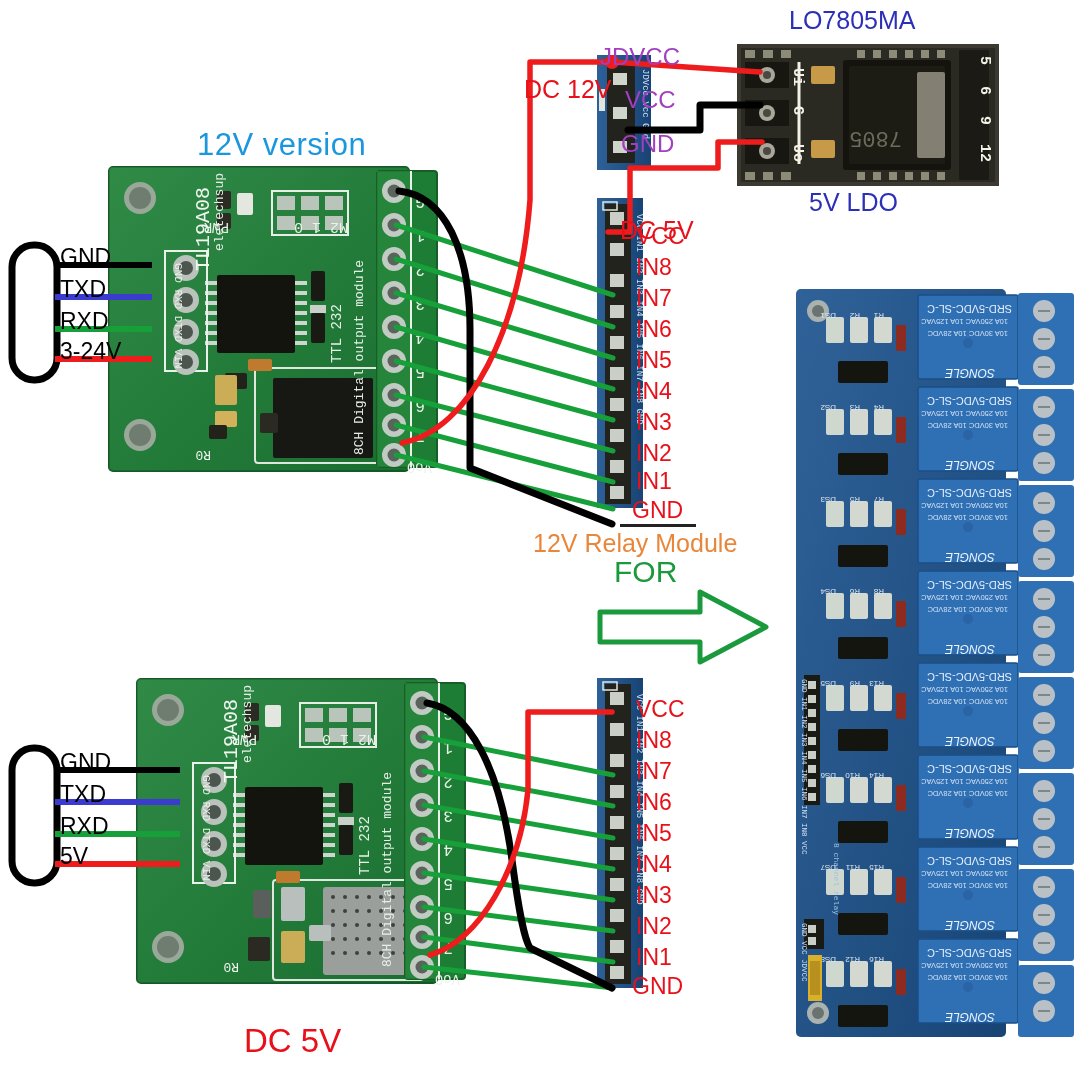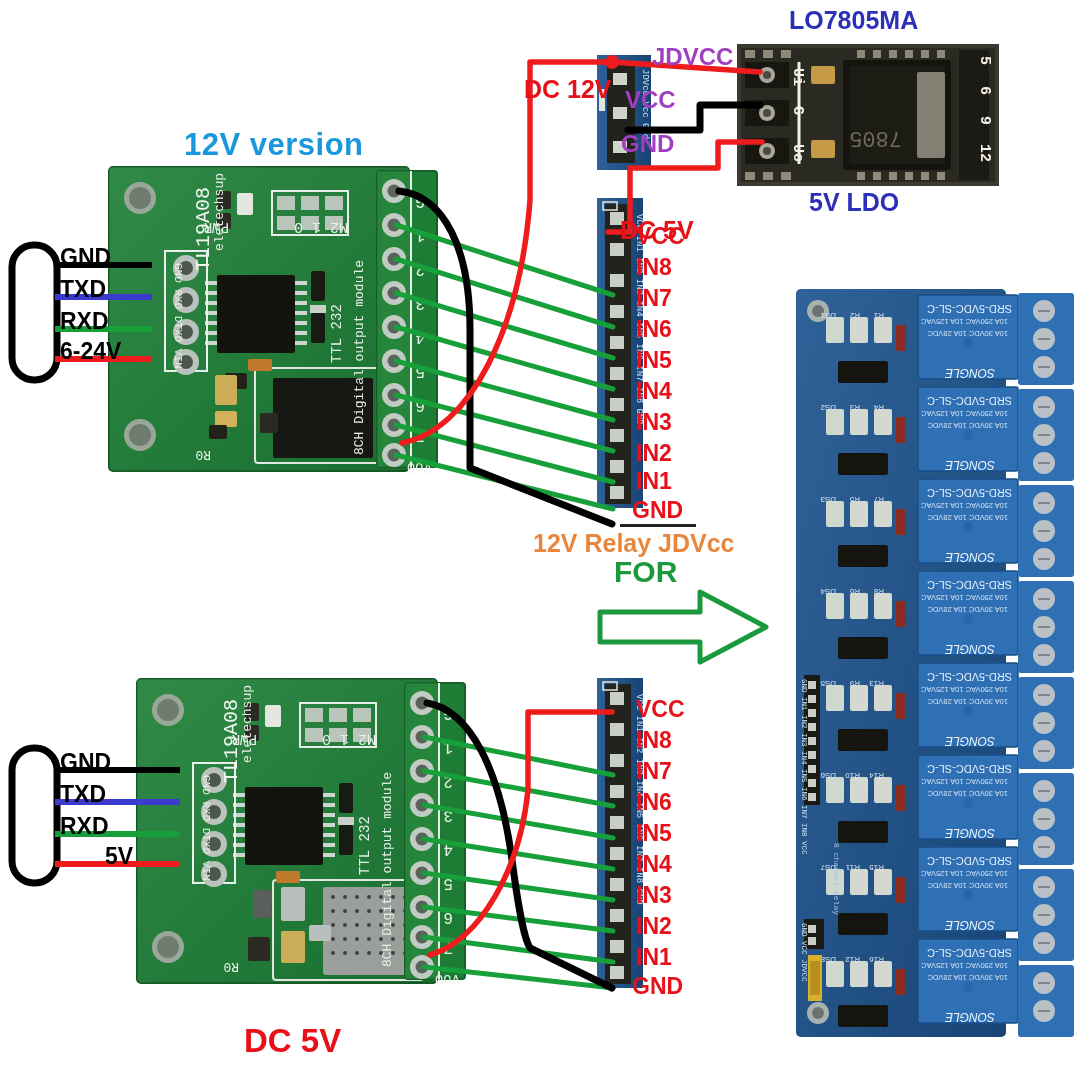--- a/index.html
+++ b/index.html
@@ -4,21 +4,21 @@
 <title>Wiring Diagram</title>
 <style>
   html,body{margin:0;padding:0;background:#fff;}
   body{width:1080px;height:1080px;position:relative;overflow:hidden;
        font-family:"Liberation Sans",sans-serif;}
   #stage{position:absolute;left:0;top:0;width:1080px;height:1080px;}
   svg.layer{position:absolute;left:0;top:0;width:1080px;height:1080px;pointer-events:none;}
   svg.layer.under{z-index:1;}
   svg.layer.over{z-index:6;}
   .board{position:absolute;z-index:3;}
-  .lbl{position:absolute;z-index:8;white-space:nowrap;font-weight:bold;line-height:1;text-align:right;}
+  .lbl{position:absolute;z-index:8;white-space:nowrap;font-weight:normal;line-height:1;text-align:right;}
   .title-blue{color:#1b97dd;font-size:31px;letter-spacing:.5px;}
   .title-red{color:#e8111a;font-size:33px;}
   .title-orange{color:#e8873b;font-size:25px;}
   .title-navy{color:#2c2fb8;font-size:25px;}
   .pin-red{color:#e8111a;font-size:23px;}
   .pin-purple{color:#a23fc0;font-size:24px;}
   .pin-black{color:#000;font-size:23px;}
   .dc-red{color:#e8111a;font-size:25px;margin-top:40px;}
   .for-green{color:#1a9a3c;font-size:30px;}
   .underline-bar{position:absolute;background:#222;height:3px;z-index:9;}
@@ -767,46 +767,46 @@
       <line x1="424" y1="967" x2="613" y2="988"></line>
     </g>
 
     <path d="M 427 703 C 470 710 500 770 512 860 C 520 920 525 940 530 948 L 612 988" stroke="#000" stroke-width="7" fill="none" stroke-linecap="round" stroke-linejoin="round"></path>
 
     <path d="M 430 955 C 480 940 520 870 528 790 L 528 712 L 612 712" stroke="#ee1c1c" stroke-width="5.5" fill="none" stroke-linecap="round" stroke-linejoin="round"></path>
 
     <path d="M 600 612 L 700 612 L 700 592 L 766 627 L 700 662 L 700 642 L 600 642 Z" fill="#ffffff" stroke="#1a9a3c" stroke-width="5" stroke-linejoin="round"></path>
   </svg>
 
-  <div class="lbl title-blue" style="left:184px;top:129px;">12V version</div>
+  <div class="lbl title-blue" style="left:197px;top:129px;">12V version</div>
 
   <div class="lbl dc-red" style="left:524px;top:37px;">DC 12V</div>
   <div class="lbl dc-red" style="left:620px;top:178px;">DC 5V</div>
   <div class="lbl title-red" style="left:244px;top:1024px;">DC 5V</div>
 
   <div class="lbl title-navy" style="left:789px;top:8px;">LO7805MA</div>
   <div class="lbl title-navy" style="left:809px;top:190px;">5V LDO</div>
 
-  <div class="lbl title-orange" style="left:533px;top:531px;">12V Relay JDVcc</div>
+  <div class="lbl title-orange" style="left:533px;top:531px;">12V Relay Module</div>
   <div class="underline-bar" style="left:620px;top:524px;width:76px;"></div>
 
 
   <div class="lbl for-green" style="left:614px;top:557px;">FOR</div>
 
   <div class="lbl pin-black" style="left:60px;top:246px;">GND</div>
   <div class="lbl pin-black" style="left:60px;top:278px;">TXD</div>
   <div class="lbl pin-black" style="left:60px;top:310px;">RXD</div>
-  <div class="lbl pin-black" style="left:60px;top:340px;">6-24V</div>
+  <div class="lbl pin-black" style="left:60px;top:340px;">3-24V</div>
 
   <div class="lbl pin-black" style="left:60px;top:751px;">GND</div>
   <div class="lbl pin-black" style="left:60px;top:783px;">TXD</div>
   <div class="lbl pin-black" style="left:60px;top:815px;">RXD</div>
-  <div class="lbl pin-black" style="left:60px;top:845px;padding-left:45px;">5V</div>
-
-  <div class="lbl pin-purple" style="left:652px;top:45px;">JDVCC</div>
+  <div class="lbl pin-black" style="left:60px;top:845px;">5V</div>
+
+  <div class="lbl pin-purple" style="left:600px;top:45px;">JDVCC</div>
   <div class="lbl pin-purple" style="left:625px;top:88px;">VCC</div>
   <div class="lbl pin-purple" style="left:621px;top:132px;">GND</div>
 
   <div class="lbl pin-red" style="left:636px;top:225px;">VCC</div>
   <div class="lbl pin-red" style="left:636px;top:256px;">IN8</div>
   <div class="lbl pin-red" style="left:636px;top:287px;">IN7</div>
   <div class="lbl pin-red" style="left:636px;top:318px;">IN6</div>
   <div class="lbl pin-red" style="left:636px;top:349px;">IN5</div>
   <div class="lbl pin-red" style="left:636px;top:380px;">IN4</div>
   <div class="lbl pin-red" style="left:636px;top:411px;">IN3</div>

